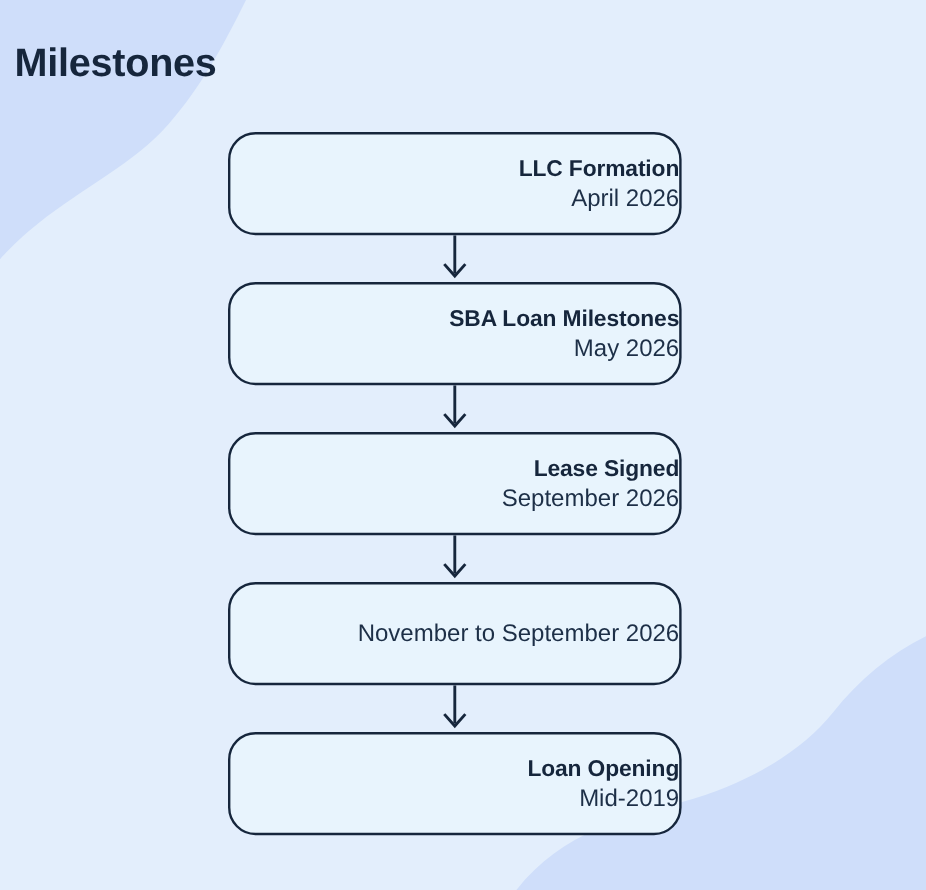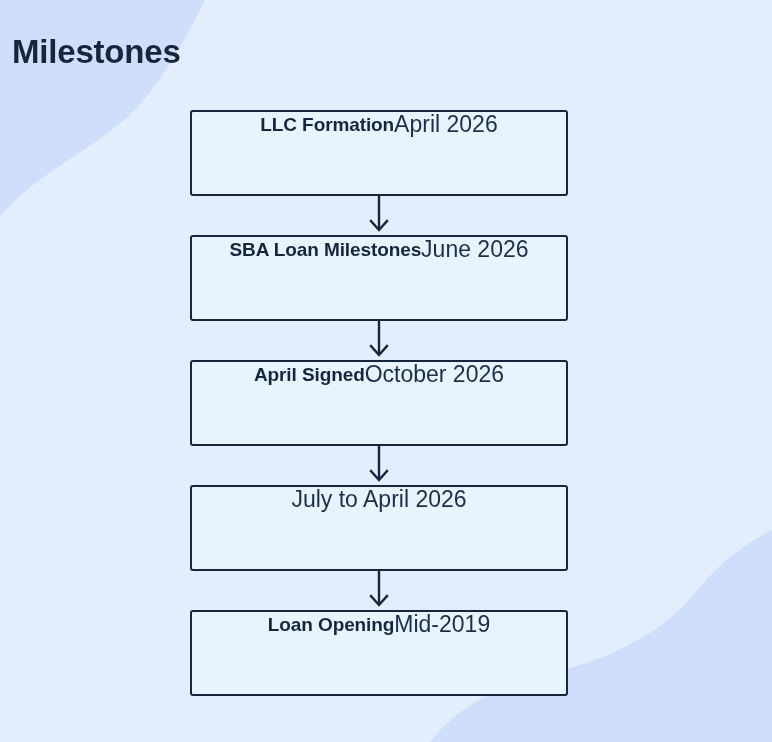--- a/index.html
+++ b/index.html
@@ -56,38 +56,38 @@
     width: 378px;
   }
 
   .node {
     position: relative;
     width: 378px;
     height: 86px;
     box-sizing: border-box;
     background: #e8f4fd;
     border: 2.5px solid #16263c;
-    border-radius: 3px;
+    border-radius: 23px;
     display: flex;
-    flex-direction: row;
-    align-items: flex-start;
+    flex-direction: column;
+    align-items: flex-end;
     justify-content: center;
   }
 
   .node-title {
     font-size: 19px;
     line-height: 25px;
     font-weight: bold;
     color: #16263c;
     letter-spacing: -0.1px;
     text-align: center;
   }
 
   .node-sub {
-    font-size: 23px;
+    font-size: 20px;
     line-height: 23px;
     font-weight: normal;
     color: #1d2f47;
     text-align: center;
     margin-top: 1px;
   }
 
   .connector {
     width: 378px;
     height: 39px;
@@ -114,40 +114,40 @@
       <div class="node-sub">April 2026</div>
     </div>
 
     <svg class="connector" viewBox="0 0 378 39" xmlns="http://www.w3.org/2000/svg">
       <path d="M189,0 L189,32" stroke="#16263c" stroke-width="2.4" fill="none"></path>
       <path d="M181,25 L189,34 L197,25" stroke="#16263c" stroke-width="2.4" fill="none" stroke-linecap="square" stroke-linejoin="miter"></path>
     </svg>
 
     <div class="node">
       <div class="node-title">SBA Loan Milestones</div>
-      <div class="node-sub">June 2026</div>
+      <div class="node-sub">May 2026</div>
     </div>
 
     <svg class="connector" viewBox="0 0 378 39" xmlns="http://www.w3.org/2000/svg">
       <path d="M189,0 L189,32" stroke="#16263c" stroke-width="2.4" fill="none"></path>
       <path d="M181,25 L189,34 L197,25" stroke="#16263c" stroke-width="2.4" fill="none" stroke-linecap="square" stroke-linejoin="miter"></path>
     </svg>
 
     <div class="node">
-      <div class="node-title">April Signed</div>
-      <div class="node-sub">October 2026</div>
+      <div class="node-title">Lease Signed</div>
+      <div class="node-sub">September 2026</div>
     </div>
 
     <svg class="connector" viewBox="0 0 378 39" xmlns="http://www.w3.org/2000/svg">
       <path d="M189,0 L189,32" stroke="#16263c" stroke-width="2.4" fill="none"></path>
       <path d="M181,25 L189,34 L197,25" stroke="#16263c" stroke-width="2.4" fill="none" stroke-linecap="square" stroke-linejoin="miter"></path>
     </svg>
 
     <div class="node">
-      <div class="node-sub">July to April 2026</div>
+      <div class="node-sub">November to September 2026</div>
     </div>
 
     <svg class="connector" viewBox="0 0 378 39" xmlns="http://www.w3.org/2000/svg">
       <path d="M189,0 L189,32" stroke="#16263c" stroke-width="2.4" fill="none"></path>
       <path d="M181,25 L189,34 L197,25" stroke="#16263c" stroke-width="2.4" fill="none" stroke-linecap="square" stroke-linejoin="miter"></path>
     </svg>
 
     <div class="node">
       <div class="node-title">Loan Opening</div>
       <div class="node-sub">Mid-2019</div>

